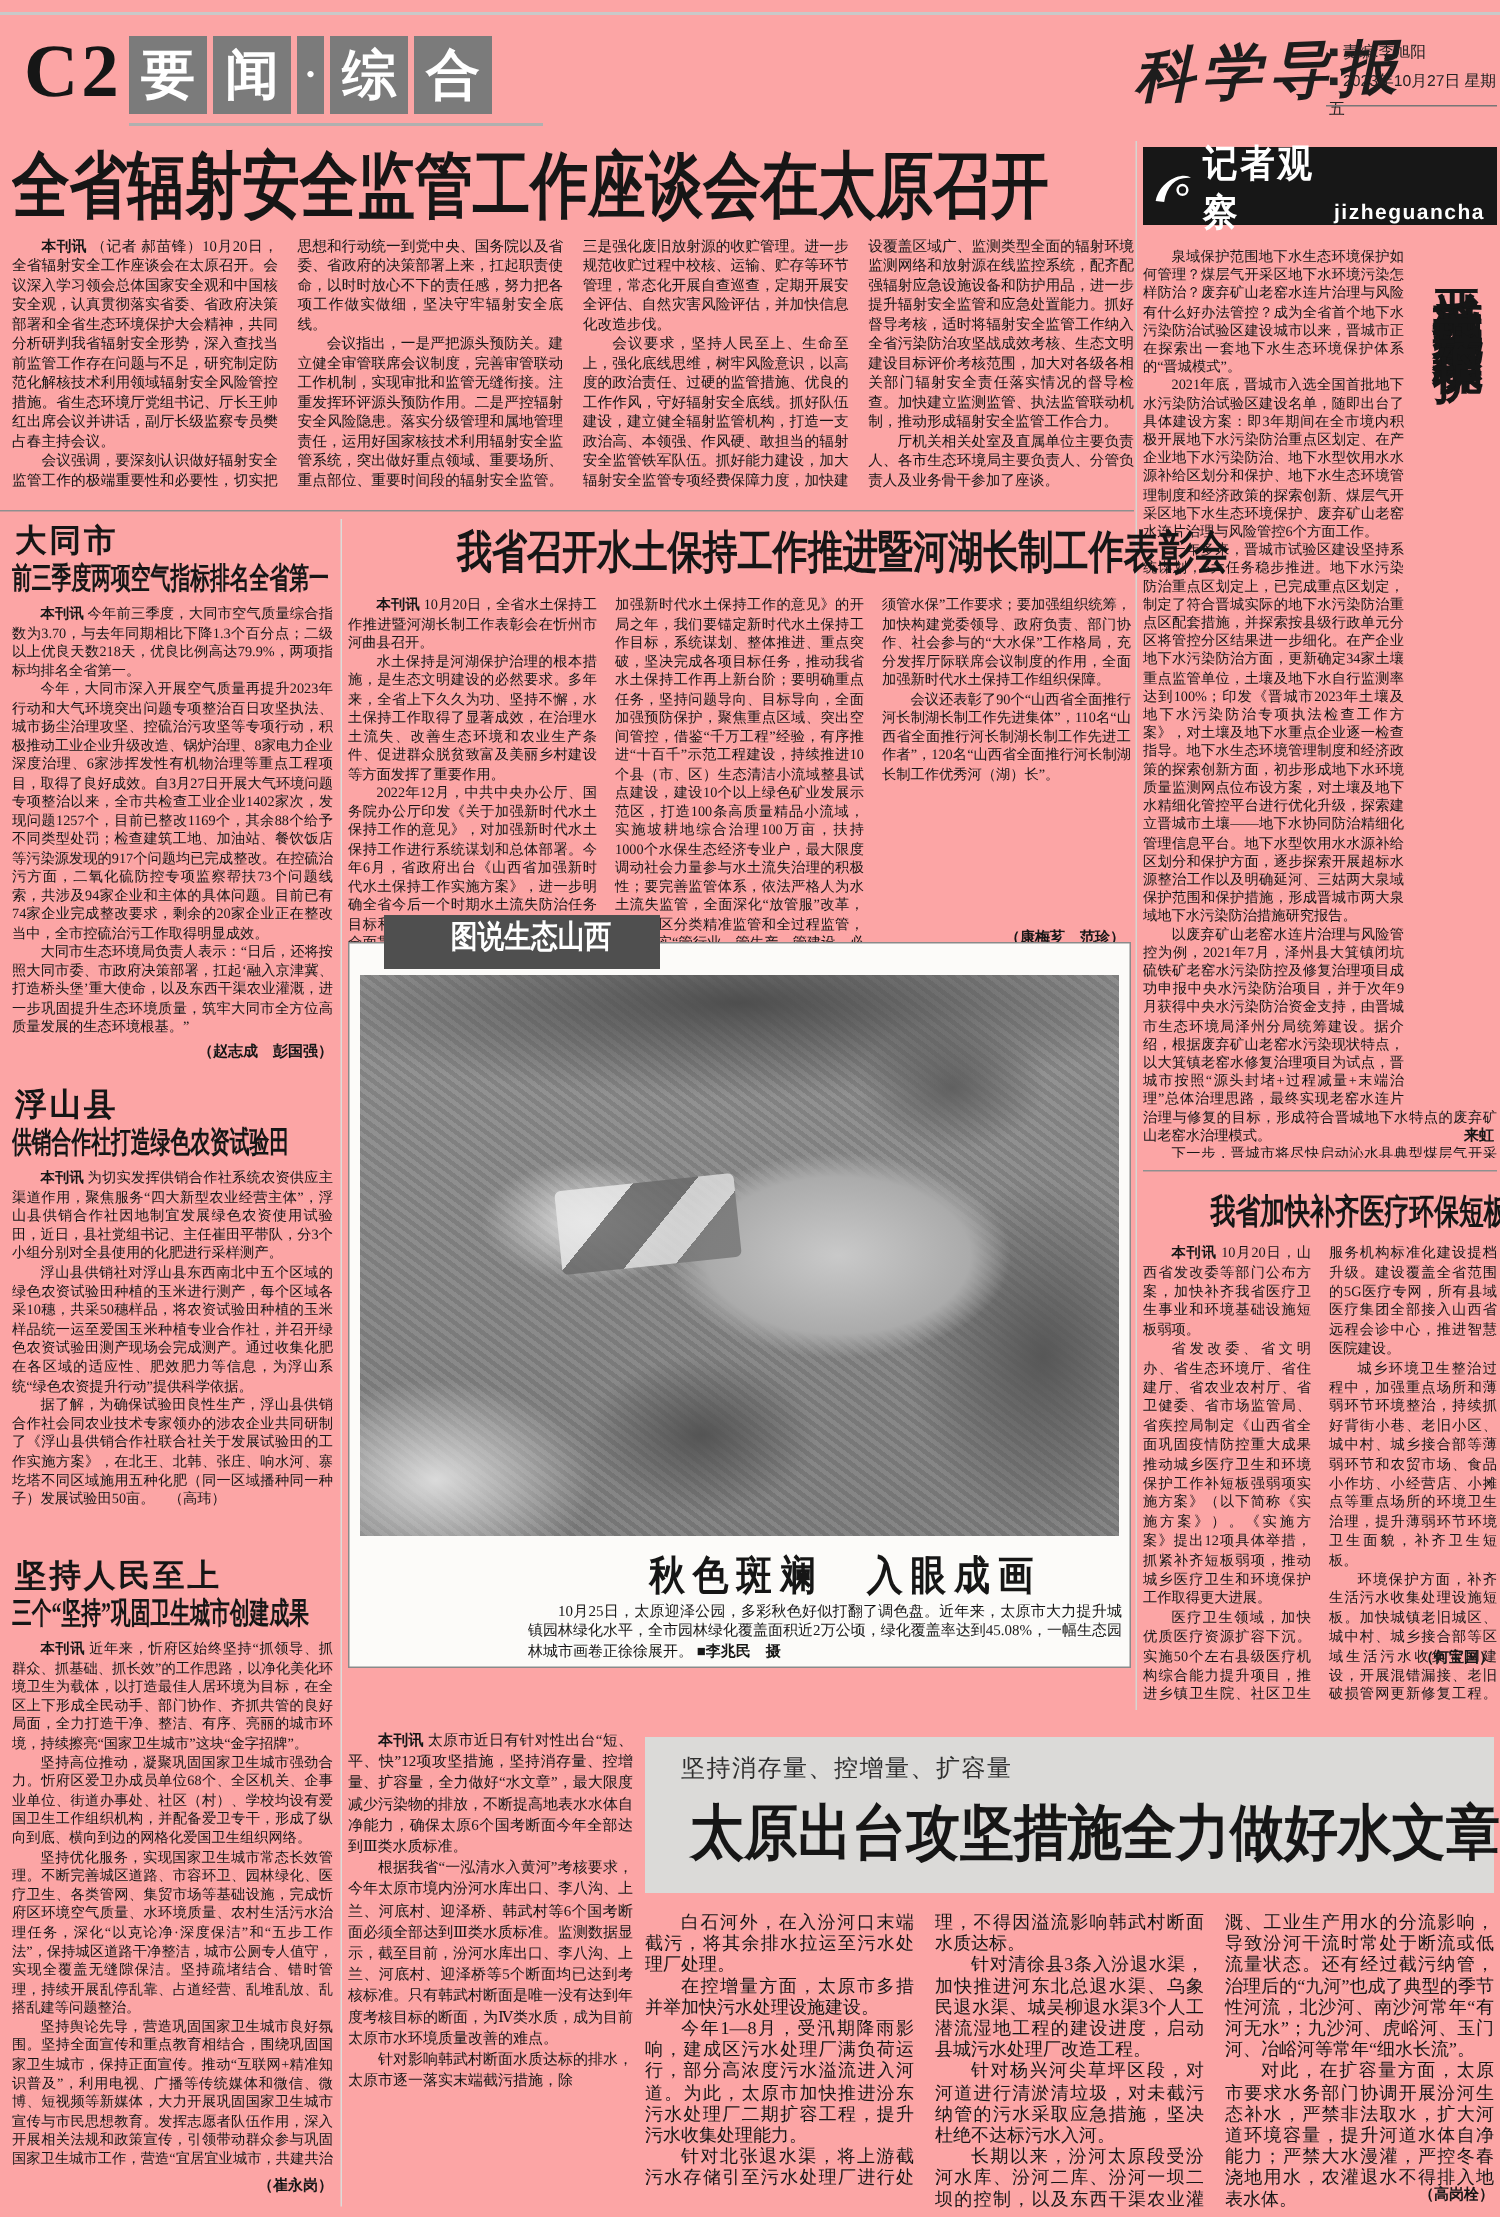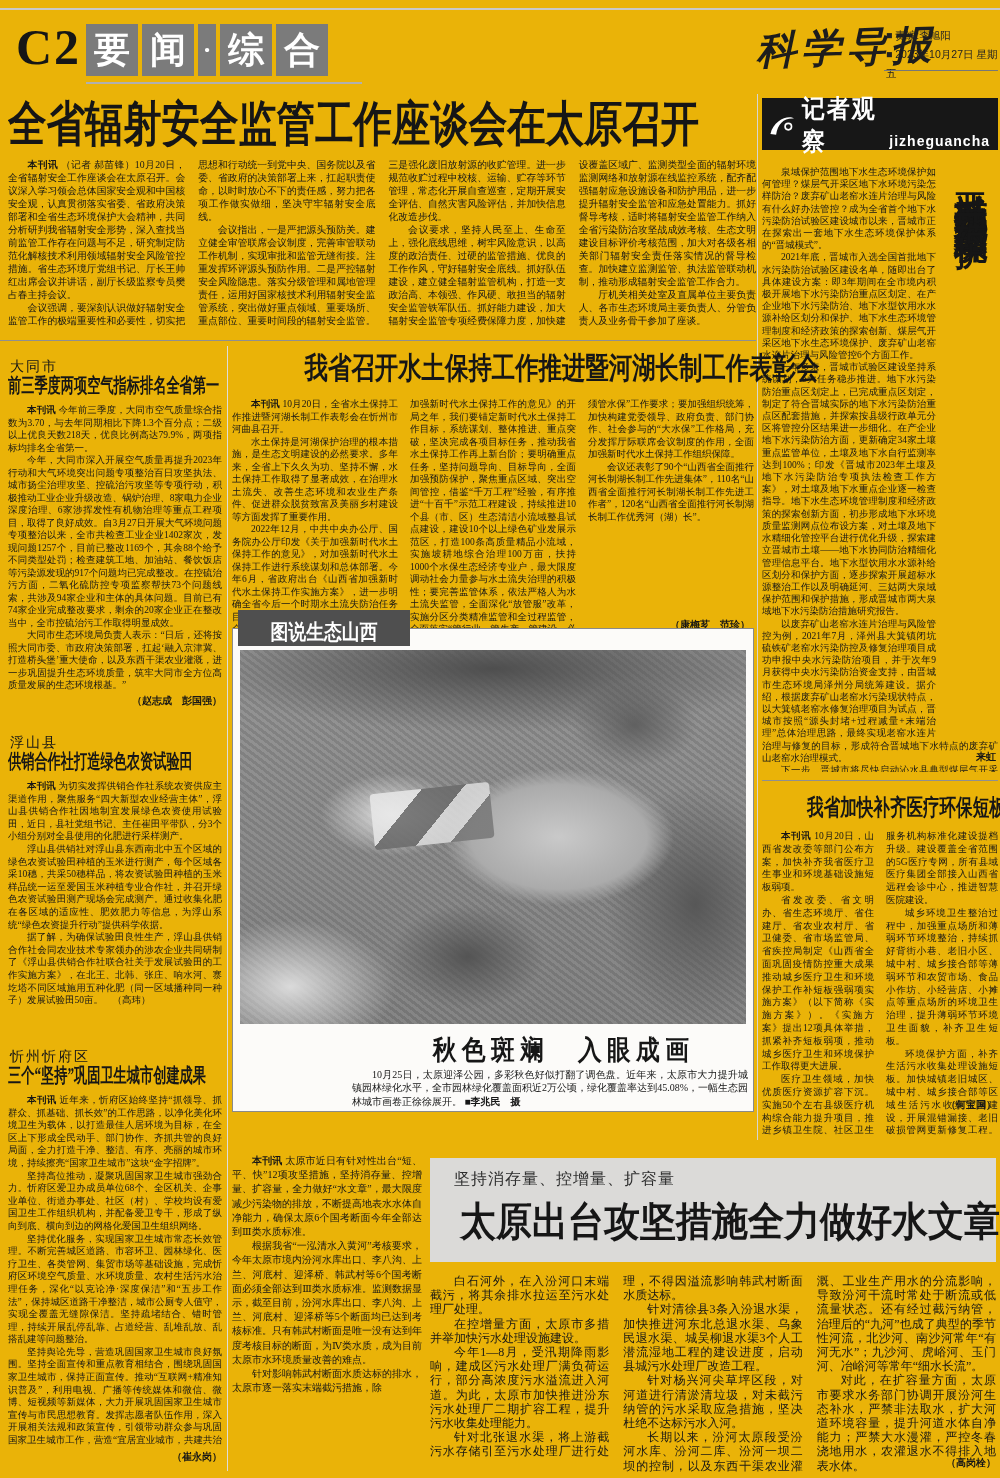--- a/index.html
+++ b/index.html
@@ -1,16 +1,16 @@
 <!DOCTYPE html>
 <html><head>
 <meta charset="utf-8">
 <style>
   html,body{margin:0;padding:0;background:#e8e7e4;}
-  .page{position:relative;width:1000px;height:1478px;margin:0 auto;background:#eab308;
+  .page{position:relative;width:1000px;height:1478px;margin:0 auto;background:#fca5a5;
         font-family:"Liberation Serif","DejaVu Serif",serif;color:#161616;overflow:hidden;}
   .abs{position:absolute;}
   
   #top-rule{left:0;top:8px;width:1000px;height:2px;background:#c9c9c9;}
   #edition{left:16px;top:18px;font-size:50px;font-weight:bold;font-family:"Liberation Serif",serif;letter-spacing:2px;}
   #tiles{left:86px;top:24px;display:flex;gap:4px;align-items:center;}
   .tile{width:52px;height:52px;background:#7b7b7b;color:#fff;display:flex;align-items:center;justify-content:center;
         font-family:"Liberation Sans","DejaVu Sans",sans-serif;font-weight:900;font-size:36px;}
   .tile-dot{width:18px;height:52px;background:#7b7b7b;color:#fff;display:flex;align-items:center;justify-content:center;
         font-weight:900;font-size:26px;}
@@ -25,42 +25,42 @@
   .hspan{display:inline-block;transform-origin:0 50%;white-space:nowrap;font-weight:900;}
   #lead-hl .hspan{font-size:48px;transform:scaleX(.80);font-family:"Liberation Sans","DejaVu Sans",sans-serif;letter-spacing:0;}
   .body{text-align:justify;overflow:hidden;}
   .body p{margin:0;text-indent:2em;}
   #lead-body{left:8px;top:158px;width:748px;height:178px;column-count:4;column-gap:13px;column-fill:auto;
         font-size:9.8px;line-height:13px;}
   #rule-under-lead{left:0;top:340px;width:756px;height:1px;background:#8f8f8f;}
   #vrule-right{left:757px;top:94px;width:1px;height:1046px;background:#d6d5d2;}
   #vrule-left{left:227px;top:346px;width:1px;height:1125px;background:#dddcd9;}
   
-  .kicker{font-family:"Liberation Sans","DejaVu Sans",sans-serif;font-size:14px;font-weight:400;letter-spacing:2px;margin-top:12px;}
+  .kicker{font-family:"Liberation Sans","DejaVu Sans",sans-serif;font-size:21px;font-weight:700;letter-spacing:2px;}
   .subhead{overflow:hidden;white-space:nowrap;}
   .subhead .hspan{font-size:20px;transform:scaleX(.66);font-family:"Liberation Serif",serif;letter-spacing:0;}
   #datong-kicker{left:10px;top:346px;}
   #datong-hl{left:8px;top:372px;width:216px;}
   #datong-body{left:8px;top:404px;width:214px;height:288px;font-size:9.5px;line-height:12.5px;}
   .byline{position:absolute;font-weight:bold;text-align:right;font-size:10px;}
   #datong-byline{left:8px;top:694px;width:214px;}
   #fushan-kicker{left:10px;top:722px;}
   #fushan-hl{left:8px;top:748px;width:216px;}
   #fushan-body{left:8px;top:780px;width:214px;height:244px;font-size:9.5px;line-height:12.6px;}
   #xin-kicker{left:10px;top:1036px;}
   #xin-hl{left:8px;top:1062px;width:216px;}
   #xin-body{left:8px;top:1094px;width:214px;height:352px;font-size:9.5px;line-height:12.6px;}
   #xin-byline{left:8px;top:1450px;width:214px;}
   
   #shuitu-hl{left:232px;top:348px;width:522px;text-align:center;}
   #shuitu-hl .hspan{font-size:30px;transform:scaleX(.78);transform-origin:center;font-family:"Liberation Serif",serif;}
   #shuitu-body{left:232px;top:398px;width:522px;height:238px;column-count:3;column-gap:12px;column-fill:auto;
         font-size:9.5px;line-height:12.5px;}
   #shuitu-byline{left:500px;top:618px;width:250px;}
-  #photo-label{left:238px;top:610px;width:172px;height:36px;background:#4f4f4f;display:flex;align-items:flex-end;justify-content:center;z-index:3;}
+  #photo-label{left:256px;top:610px;width:172px;height:36px;background:#4f4f4f;display:flex;align-items:flex-start;justify-content:center;z-index:3;padding-left:12px;}
   #photo-label .hspan{font-size:21px;color:#fff;transform:scaleX(.85);transform-origin:center;
         font-family:"Liberation Sans","DejaVu Sans",sans-serif;}
   #photo-frame{left:232px;top:628px;width:522px;height:484px;border:1px solid #8a8a8a;background:#fcfbf9;box-sizing:border-box;}
   #photo{left:240px;top:650px;width:506px;height:374px;
     background:
       radial-gradient(ellipse 160px 95px at 63% 50%, #c9c9c9 0%, #ababab 55%, rgba(0,0,0,0) 72%),
       radial-gradient(ellipse 420px 90px at 50% 5%, #4e4e4e 0%, rgba(0,0,0,0) 70%),
       radial-gradient(ellipse 130px 170px at 90% 68%, #575757 0%, rgba(0,0,0,0) 70%),
       radial-gradient(ellipse 150px 95px at 10% 90%, #dadada 0%, rgba(0,0,0,0) 70%),
       radial-gradient(ellipse 95px 55px at 30% 44%, #e2e2e2 0%, rgba(0,0,0,0) 75%),
@@ -155,21 +155,21 @@
   <div id="fushan-kicker" class="abs kicker">浮山县</div>
   <div id="fushan-hl" class="abs subhead">
     <span class="hspan">供销合作社打造绿色农资试验田</span>
   </div>
   <div id="fushan-body" class="abs body">
       <p class="para"><strong>本刊讯</strong> 为切实发挥供销合作社系统农资供应主渠道作用，聚焦服务“四大新型农业经营主体”，浮山县供销合作社因地制宜发展绿色农资使用试验田，近日，县社党组书记、主任崔田平带队，分3个小组分别对全县使用的化肥进行采样测产。</p>
       <p class="para">浮山县供销社对浮山县东西南北中五个区域的绿色农资试验田种植的玉米进行测产，每个区域各采10穗，共采50穗样品，将农资试验田种植的玉米样品统一运至爱国玉米种植专业合作社，并召开绿色农资试验田测产现场会完成测产。通过收集化肥在各区域的适应性、肥效肥力等信息，为浮山系统“绿色农资提升行动”提供科学依据。</p>
       <p class="para">据了解，为确保试验田良性生产，浮山县供销合作社会同农业技术专家领办的涉农企业共同研制了《浮山县供销合作社联合社关于发展试验田的工作实施方案》，在北王、北韩、张庄、响水河、寨圪塔不同区域施用五种化肥（同一区域播种同一种子）发展试验田50亩。　（高玮）</p>
     </div>
 
-  <div id="xin-kicker" class="abs kicker">忻州忻府区</div>
+  <div id="xin-kicker" class="abs kicker">坚持人民至上</div>
   <div id="xin-hl" class="abs subhead">
     <span class="hspan">三个“坚持”巩固卫生城市创建成果</span>
   </div>
   <div id="xin-body" class="abs body">
       <p class="para"><strong>本刊讯</strong> 近年来，忻府区始终坚持“抓领导、抓群众、抓基础、抓长效”的工作思路，以净化美化环境卫生为载体，以打造最佳人居环境为目标，在全区上下形成全民动手、部门协作、齐抓共管的良好局面，全力打造干净、整洁、有序、亮丽的城市环境，持续擦亮“国家卫生城市”这块“金字招牌”。</p>
       <p class="para">坚持高位推动，凝聚巩固国家卫生城市强劲合力。忻府区爱卫办成员单位68个、全区机关、企事业单位、街道办事处、社区（村）、学校均设有爱国卫生工作组织机构，并配备爱卫专干，形成了纵向到底、横向到边的网格化爱国卫生组织网络。</p>
       <p class="para">坚持优化服务，实现国家卫生城市常态长效管理。不断完善城区道路、市容环卫、园林绿化、医疗卫生、各类管网、集贸市场等基础设施，完成忻府区环境空气质量、水环境质量、农村生活污水治理任务，深化“以克论净·深度保洁”和“五步工作法”，保持城区道路干净整洁，城市公厕专人值守，实现全覆盖无缝隙保洁。坚持疏堵结合、错时管理，持续开展乱停乱靠、占道经营、乱堆乱放、乱搭乱建等问题整治。</p>
       <p class="para">坚持舆论先导，营造巩固国家卫生城市良好氛围。坚持全面宣传和重点教育相结合，围绕巩固国家卫生城市，保持正面宣传。推动“互联网+精准知识普及”，利用电视、广播等传统媒体和微信、微博、短视频等新媒体，大力开展巩固国家卫生城市宣传与市民思想教育。发挥志愿者队伍作用，深入开展相关法规和政策宣传，引领带动群众参与巩固国家卫生城市工作，营造“宜居宜业城市，共建共治共享”的良好社会氛围。</p>
     </div>
   <div id="xin-byline" class="byline">（崔永岗）</div>

